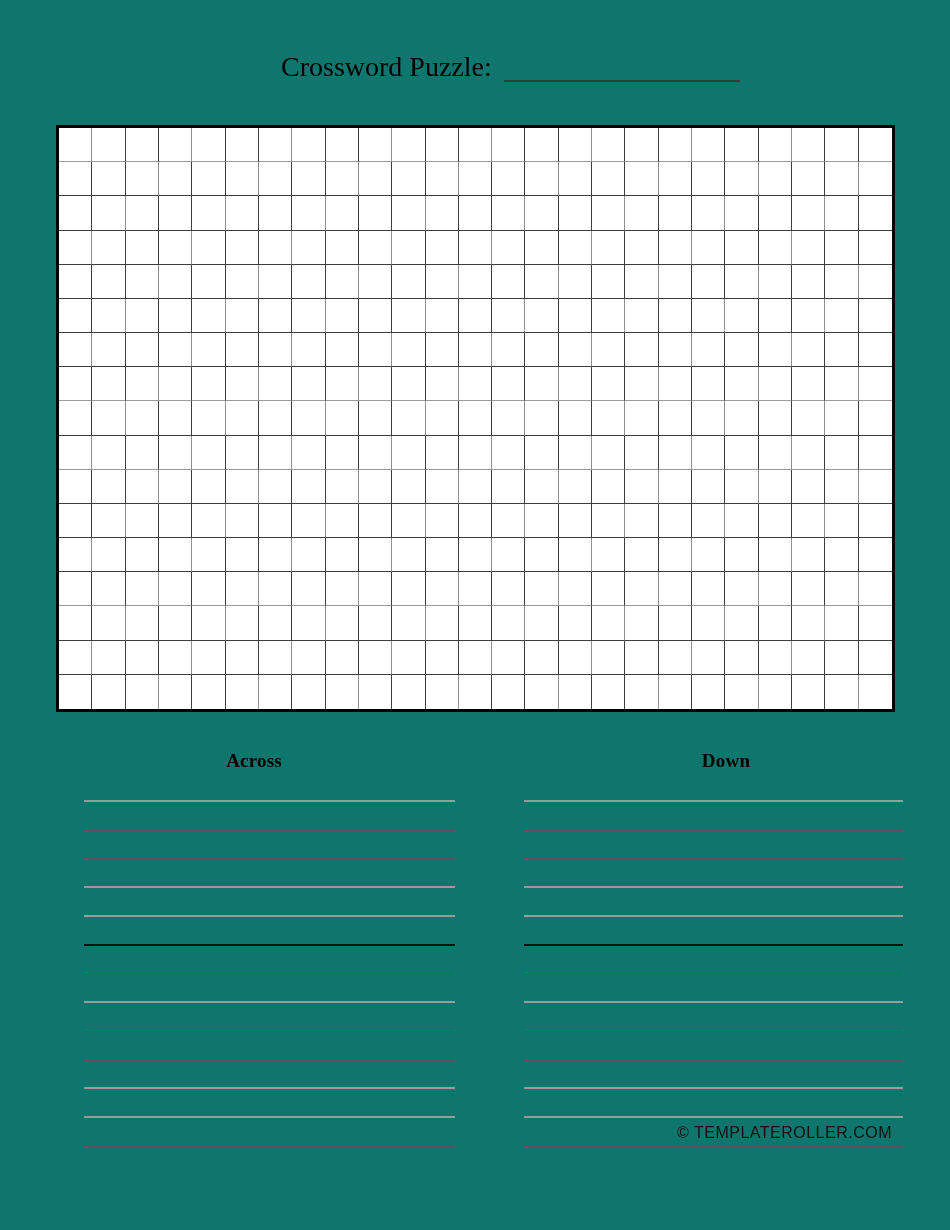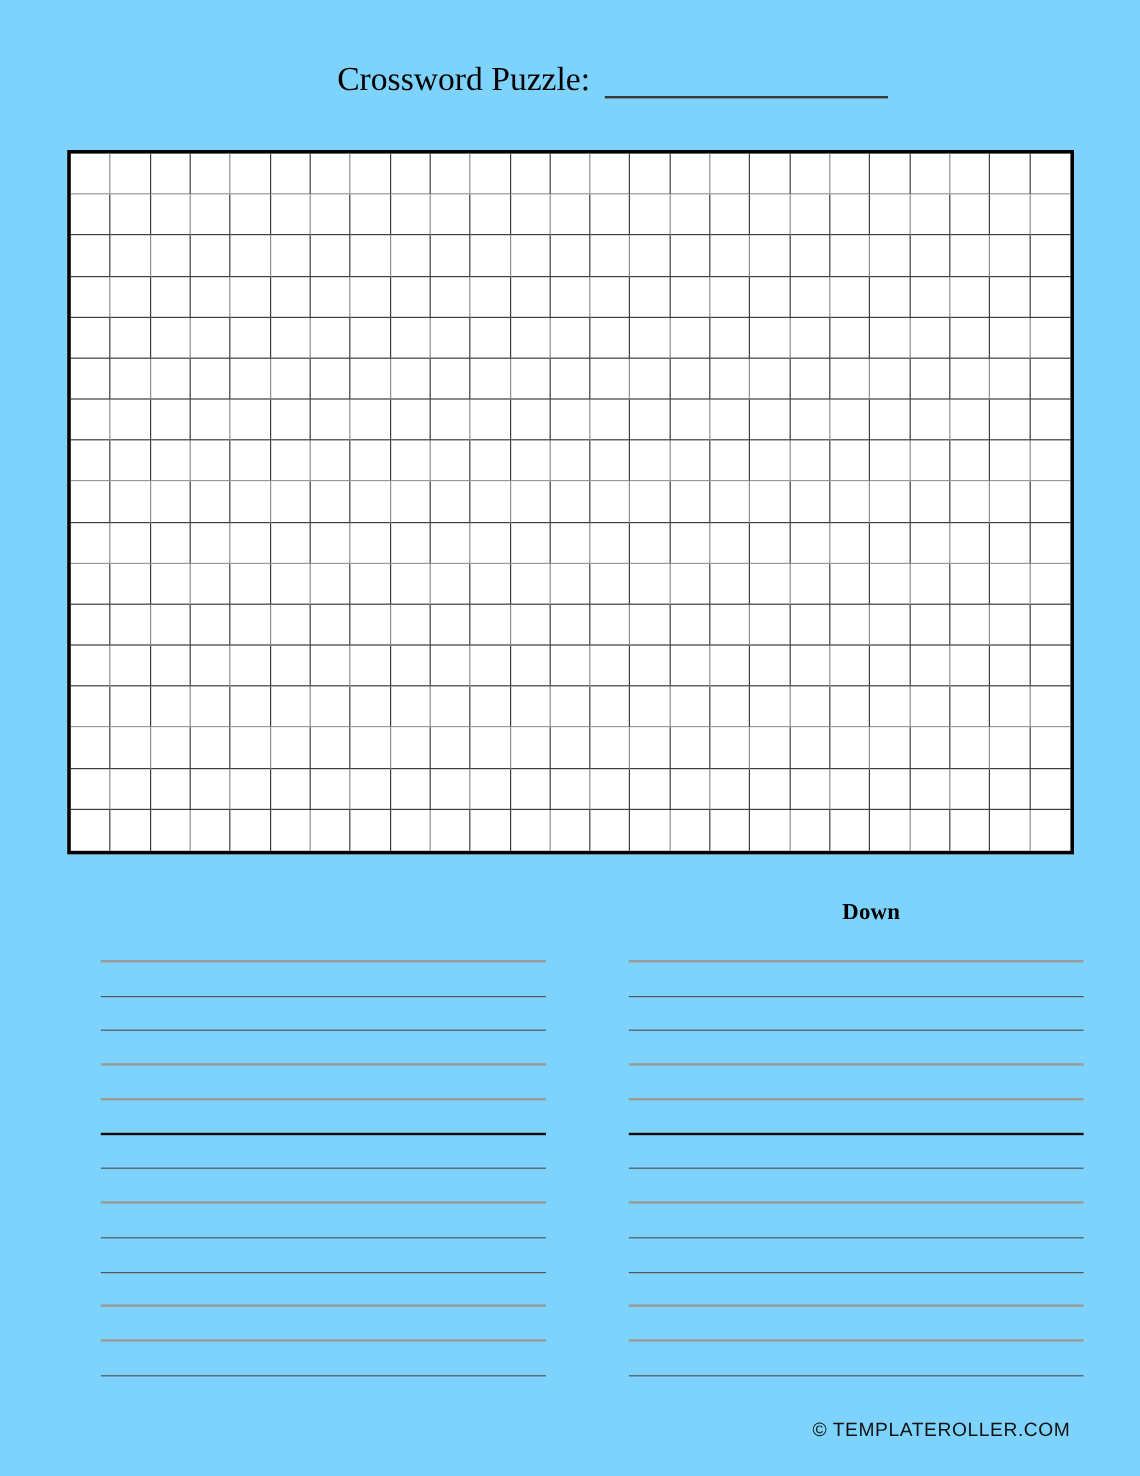--- a/index.html
+++ b/index.html
@@ -1,18 +1,18 @@
 <!DOCTYPE html>
 <html><head>
 <meta charset="utf-8">
 <style>
   * { margin:0; padding:0; box-sizing:border-box; }
   html,body { width:950px; height:1230px; background:#fff; overflow:hidden; }
   body { font-family:"Liberation Serif", serif; color:#000; }
-  .page { position:relative; width:950px; height:1230px; background:#7dd3fc; }
+  .page { position:relative; width:950px; height:1230px; background:#0f766e; }
 
   
   .title-row { position:absolute; left:281px; top:50px; display:flex; align-items:flex-end; }
   .title-text { font-size:28px; line-height:34px; white-space:nowrap; }
   .title-blank { display:inline-block; width:236px; height:30px;
                  border-bottom:2px solid #3a3a3a; margin-left:12px; margin-bottom:2px; }
 
   
   .grid { position:absolute; left:56px; top:125px; width:839px; height:587px;
           border:3px solid #000; background:#fff;
@@ -36,21 +36,21 @@
   .clue-lines { position:absolute; top:773px; }
   .lines-across { left:84px; width:371px; }
   .lines-down { left:524px; width:379px; }
   .clue-line { height:28.75px; border-bottom:1px solid #555; }
   .clue-line:nth-child(1), .clue-line:nth-child(4), .clue-line:nth-child(5),
   .clue-line:nth-child(8), .clue-line:nth-child(11), .clue-line:nth-child(12){
       border-bottom-color:#9a9a9a; border-bottom-width:2px; }
   .clue-line:nth-child(6){ border-bottom-color:#0d0d0d; border-bottom-width:2px; }
 
   
-  .footer { position:absolute; left:677px; top:1184px;
+  .footer { position:absolute; left:677px; top:1124px;
             font-family:"Liberation Sans", sans-serif; font-size:16px;
             letter-spacing:0.5px; color:#111; white-space:nowrap; }
 </style>
 </head>
 <body>
 
 <div class="page">
 
   <div class="title-row">
     <span class="title-text">Crossword Puzzle:</span>
@@ -478,20 +478,21 @@
       <div class="cell"></div>
       <div class="cell"></div>
       <div class="cell"></div>
       <div class="cell"></div>
       <div class="cell"></div>
       <div class="cell"></div>
       <div class="cell"></div>
       <div class="cell"></div>
     </div>
 
+  <div class="clue-heading heading-across">Across</div>
   <div class="clue-heading heading-down">Down</div>
 
   <div class="clue-lines lines-across">
       <div class="clue-line"></div>
       <div class="clue-line"></div>
       <div class="clue-line"></div>
       <div class="clue-line"></div>
       <div class="clue-line"></div>
       <div class="clue-line"></div>
       <div class="clue-line"></div>

